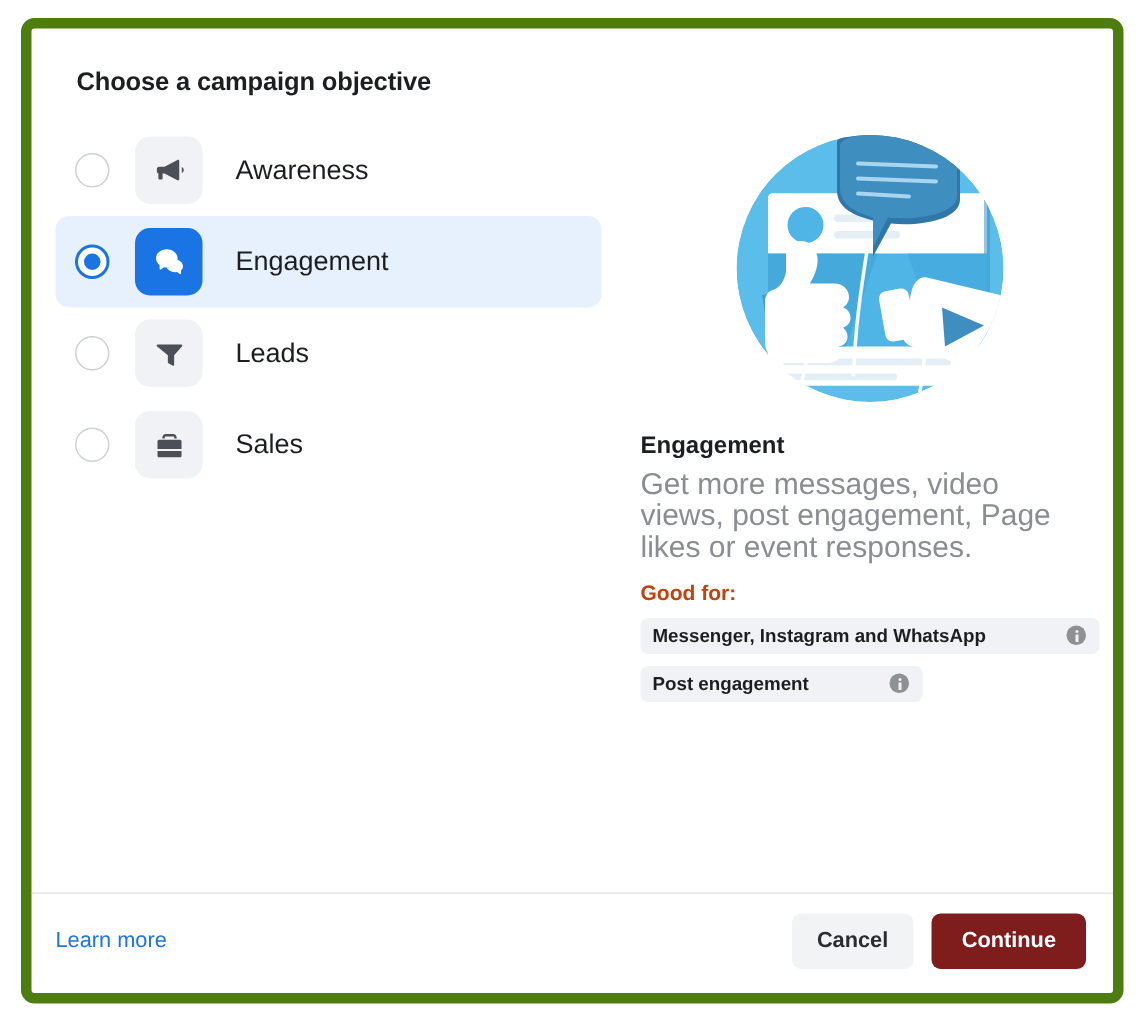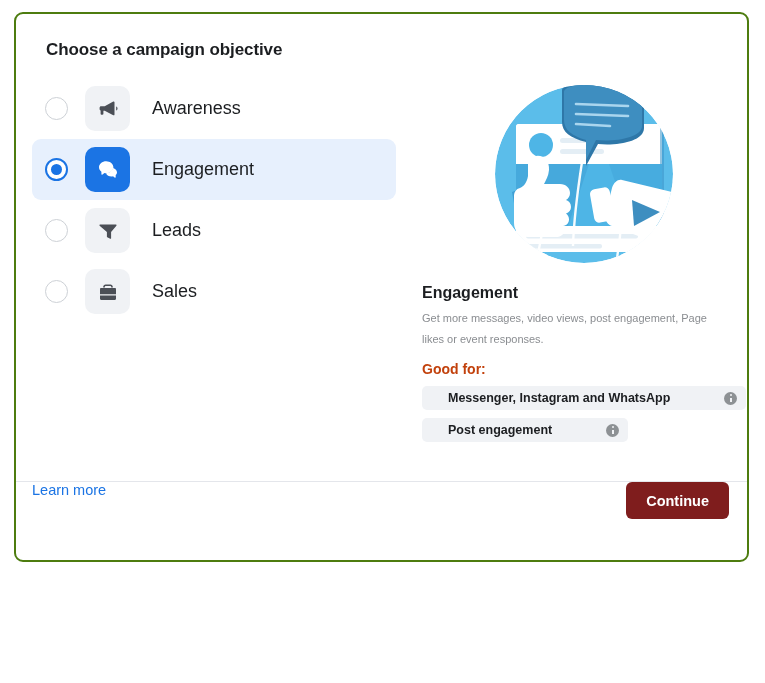--- a/index.html
+++ b/index.html
@@ -13,23 +13,23 @@
     font-family: "Liberation Sans", sans-serif;
     -webkit-font-smoothing: antialiased;
     overflow: hidden;
   }
 
   .dialog {
     position: absolute;
     left: 14px;
     top: 12px;
     width: 735px;
-    height: 550px;
+    height: 657px;
     background: #ffffff;
-    border: 2px solid #4d7c0f;
+    border: 7px solid #4d7c0f;
     border-radius: 9px;
     box-sizing: border-box;
     overflow: hidden;
   }
 
   .dialog-body {
     position: absolute;
     left: 0; top: 0; right: 0;
     bottom: 63px;
     padding: 22px 24px 0 16px;
@@ -140,42 +140,41 @@
   .illustration { display: block; }
 
   .detail-title {
     font-size: 16px;
     font-weight: bold;
     color: #1c1e21;
     margin-top: 4px;
   }
 
   .detail-desc {
-    font-size: 11px;
+    font-size: 20px;
     line-height: 21px;
     color: #8a8d91;
     margin-top: 6px;
     max-width: 296px;
   }
 
   .good-for {
     font-size: 14px;
     font-weight: bold;
     color: #c2410c;
     margin-top: 11px;
   }
 
   .chips { margin-top: 9px; }
 
   .chip {
     display: inline-flex;
-    align-items: center;
     background: #f0f2f5;
     border-radius: 5px;
-    padding: 5px 9px 5px 26px;
+    padding: 5px 9px 5px 8px;
     margin-bottom: 8px;
     font-size: 12.5px;
     font-weight: bold;
     color: #1c1e21;
     white-space: nowrap;
     gap: 48px;
   }
   .chip-row { display: block; }
 
   .info-icon {
@@ -201,24 +200,25 @@
     position: absolute;
     left: 50%; top: 6px;
     width: 2px; height: 4.5px;
     margin-left: -1px;
     background: #f0f2f5;
   }
 
   
   .footer {
     position: absolute;
-    left: 0; right: 0; bottom: 16px;
+    left: 0; right: 0; bottom: 4px;
     height: 63px;
     border-top: 1px solid #e4e6eb;
     display: flex;
+    align-items: center;
     padding: 0 18px 0 16px;
     box-sizing: border-box;
   }
 
   .learn-more {
     font-size: 14.5px;
     color: #1b74e4;
     cursor: pointer;
   }
   .footer-spacer { flex: 1; }
@@ -373,16 +373,17 @@
           </div>
         </div>
 
       </div>
     </div>
   </div>
 
   <div class="footer">
     <span class="learn-more">Learn more</span>
     <div class="footer-spacer"></div>
+    <button class="btn btn-cancel">Cancel</button>
     <button class="btn btn-continue">Continue</button>
   </div>
 
 </div>
 
 </body></html>

